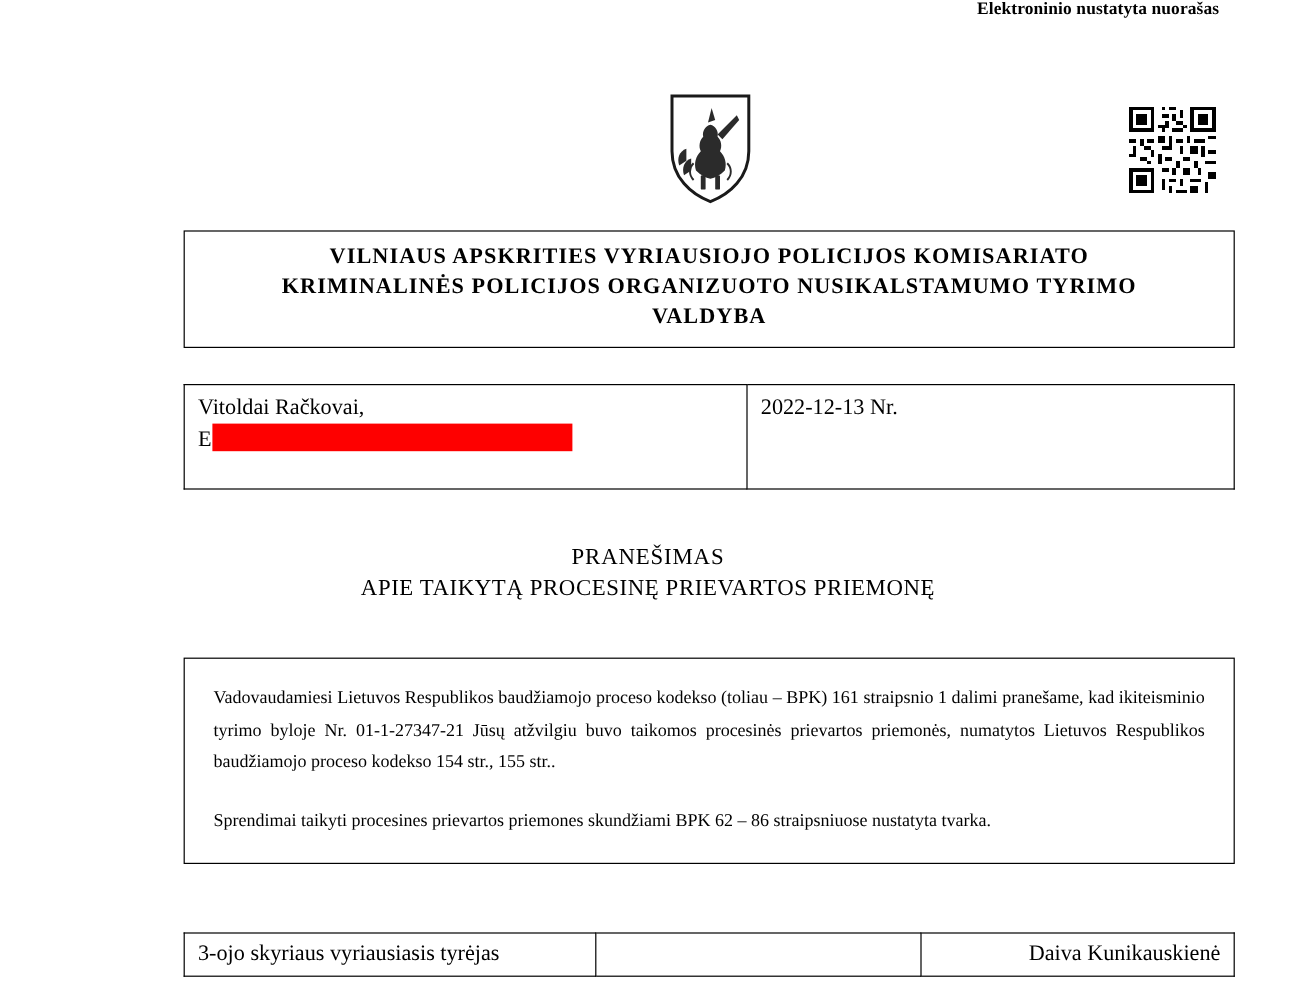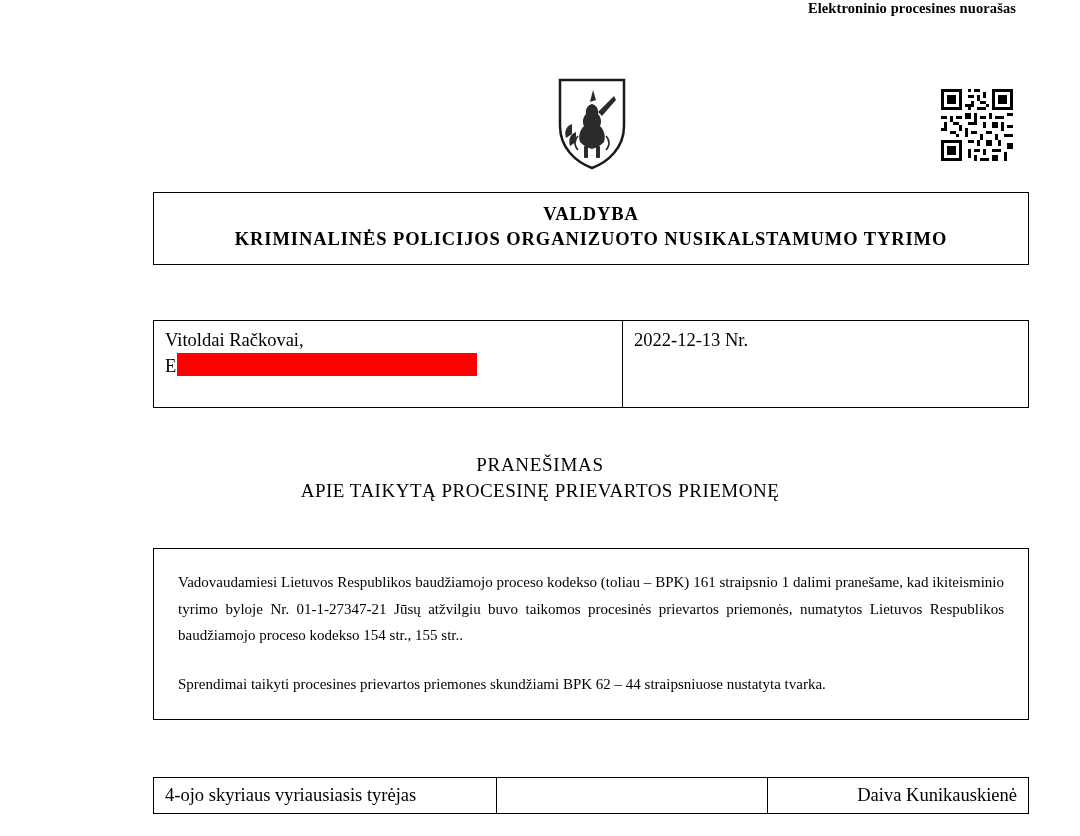--- a/index.html
+++ b/index.html
@@ -154,21 +154,21 @@
   }
   .sign-table td.pos { width: 322px; text-align: left; }
   .sign-table td.mid { width: 250px; }
   .sign-table td.name { text-align: right; padding-right: 11px; }
 </style>
 </head>
 <body>
 
 <div class="page">
 
-  <div class="e-doc-note">Elektroninio procesines nuorašas</div>
+  <div class="e-doc-note">Elektroninio nustatyta nuorašas</div>
 
   <div class="coat">
     <svg viewBox="0 0 72 92" width="72" height="92" xmlns="http://www.w3.org/2000/svg">
       <path d="M4 2 H68 V48 C68 70 52 84 36 90 C20 84 4 70 4 48 Z" fill="#ffffff" stroke="#1a1a1a" stroke-width="2.5"></path>
       <g fill="#2b2b2b">
         <path d="M24 64 C22 58 24 52 28 48 C26 44 27 39 30 36 C29 31 32 27 36 26 C40 27 43 31 42 36 C45 39 46 44 44 48 C48 52 50 58 48 64 C44 68 40 70 36 71 C32 70 28 68 24 64 Z"></path>
         <path d="M34 24 L37 12 L40 22 Z"></path>
         <path d="M42 34 L58 18 L60 22 L46 38 Z"></path>
         <path d="M20 54 C14 56 12 62 14 68 L20 64 Z"></path>
         <rect x="28" y="68" width="4" height="12" rx="1"></rect>
@@ -243,22 +243,23 @@
         <rect x="12" y="23" width="1" height="2"></rect>
           <rect x="14" y="24" width="3" height="1"></rect>
           <rect x="18" y="23" width="2" height="2"></rect>
         <rect x="9" y="6" width="1" height="1"></rect>
           <rect x="16" y="6" width="1" height="1"></rect>
       </g>
     </svg>
   </div>
 
   <div class="header-box">
+    <div class="line">VILNIAUS APSKRITIES VYRIAUSIOJO POLICIJOS KOMISARIATO</div>
+    <div class="line">KRIMINALINĖS POLICIJOS ORGANIZUOTO NUSIKALSTAMUMO TYRIMO</div>
     <div class="line">VALDYBA</div>
-    <div class="line">KRIMINALINĖS POLICIJOS ORGANIZUOTO NUSIKALSTAMUMO TYRIMO</div>
   </div>
 
   <table class="info-table">
     <tbody>
         <tr>
       <td class="left">
         <div>Vitoldai Račkovai,</div>
         <div class="addressee-line2"><span>E</span><span class="redaction"></span></div>
       </td>
       <td class="right">2022-12-13 Nr.</td>
@@ -266,26 +267,26 @@
   </tbody>
     </table>
 
   <div class="doc-title">
     <div class="t1">PRANEŠIMAS</div>
     <div class="t2">APIE TAIKYTĄ PROCESINĘ PRIEVARTOS PRIEMONĘ</div>
   </div>
 
   <div class="body-box">
     <p>Vadovaudamiesi Lietuvos Respublikos baudžiamojo proceso kodekso (toliau – BPK) 161 straipsnio 1 dalimi pranešame, kad ikiteisminio tyrimo byloje Nr. 01-1-27347-21 Jūsų atžvilgiu buvo taikomos procesinės prievartos priemonės, numatytos Lietuvos Respublikos baudžiamojo proceso kodekso 154 str., 155 str..</p>
-    <p class="second">Sprendimai taikyti procesines prievartos priemones skundžiami BPK 62 – 44 straipsniuose nustatyta tvarka.</p>
+    <p class="second">Sprendimai taikyti procesines prievartos priemones skundžiami BPK 62 – 86 straipsniuose nustatyta tvarka.</p>
   </div>
 
   <table class="sign-table">
     <tbody>
         <tr>
-      <td class="pos">4-ojo skyriaus vyriausiasis tyrėjas</td>
+      <td class="pos">3-ojo skyriaus vyriausiasis tyrėjas</td>
       <td class="mid"></td>
       <td class="name">Daiva Kunikauskienė</td>
     </tr>
   </tbody>
     </table>
 
 </div>
 
 </body></html>

